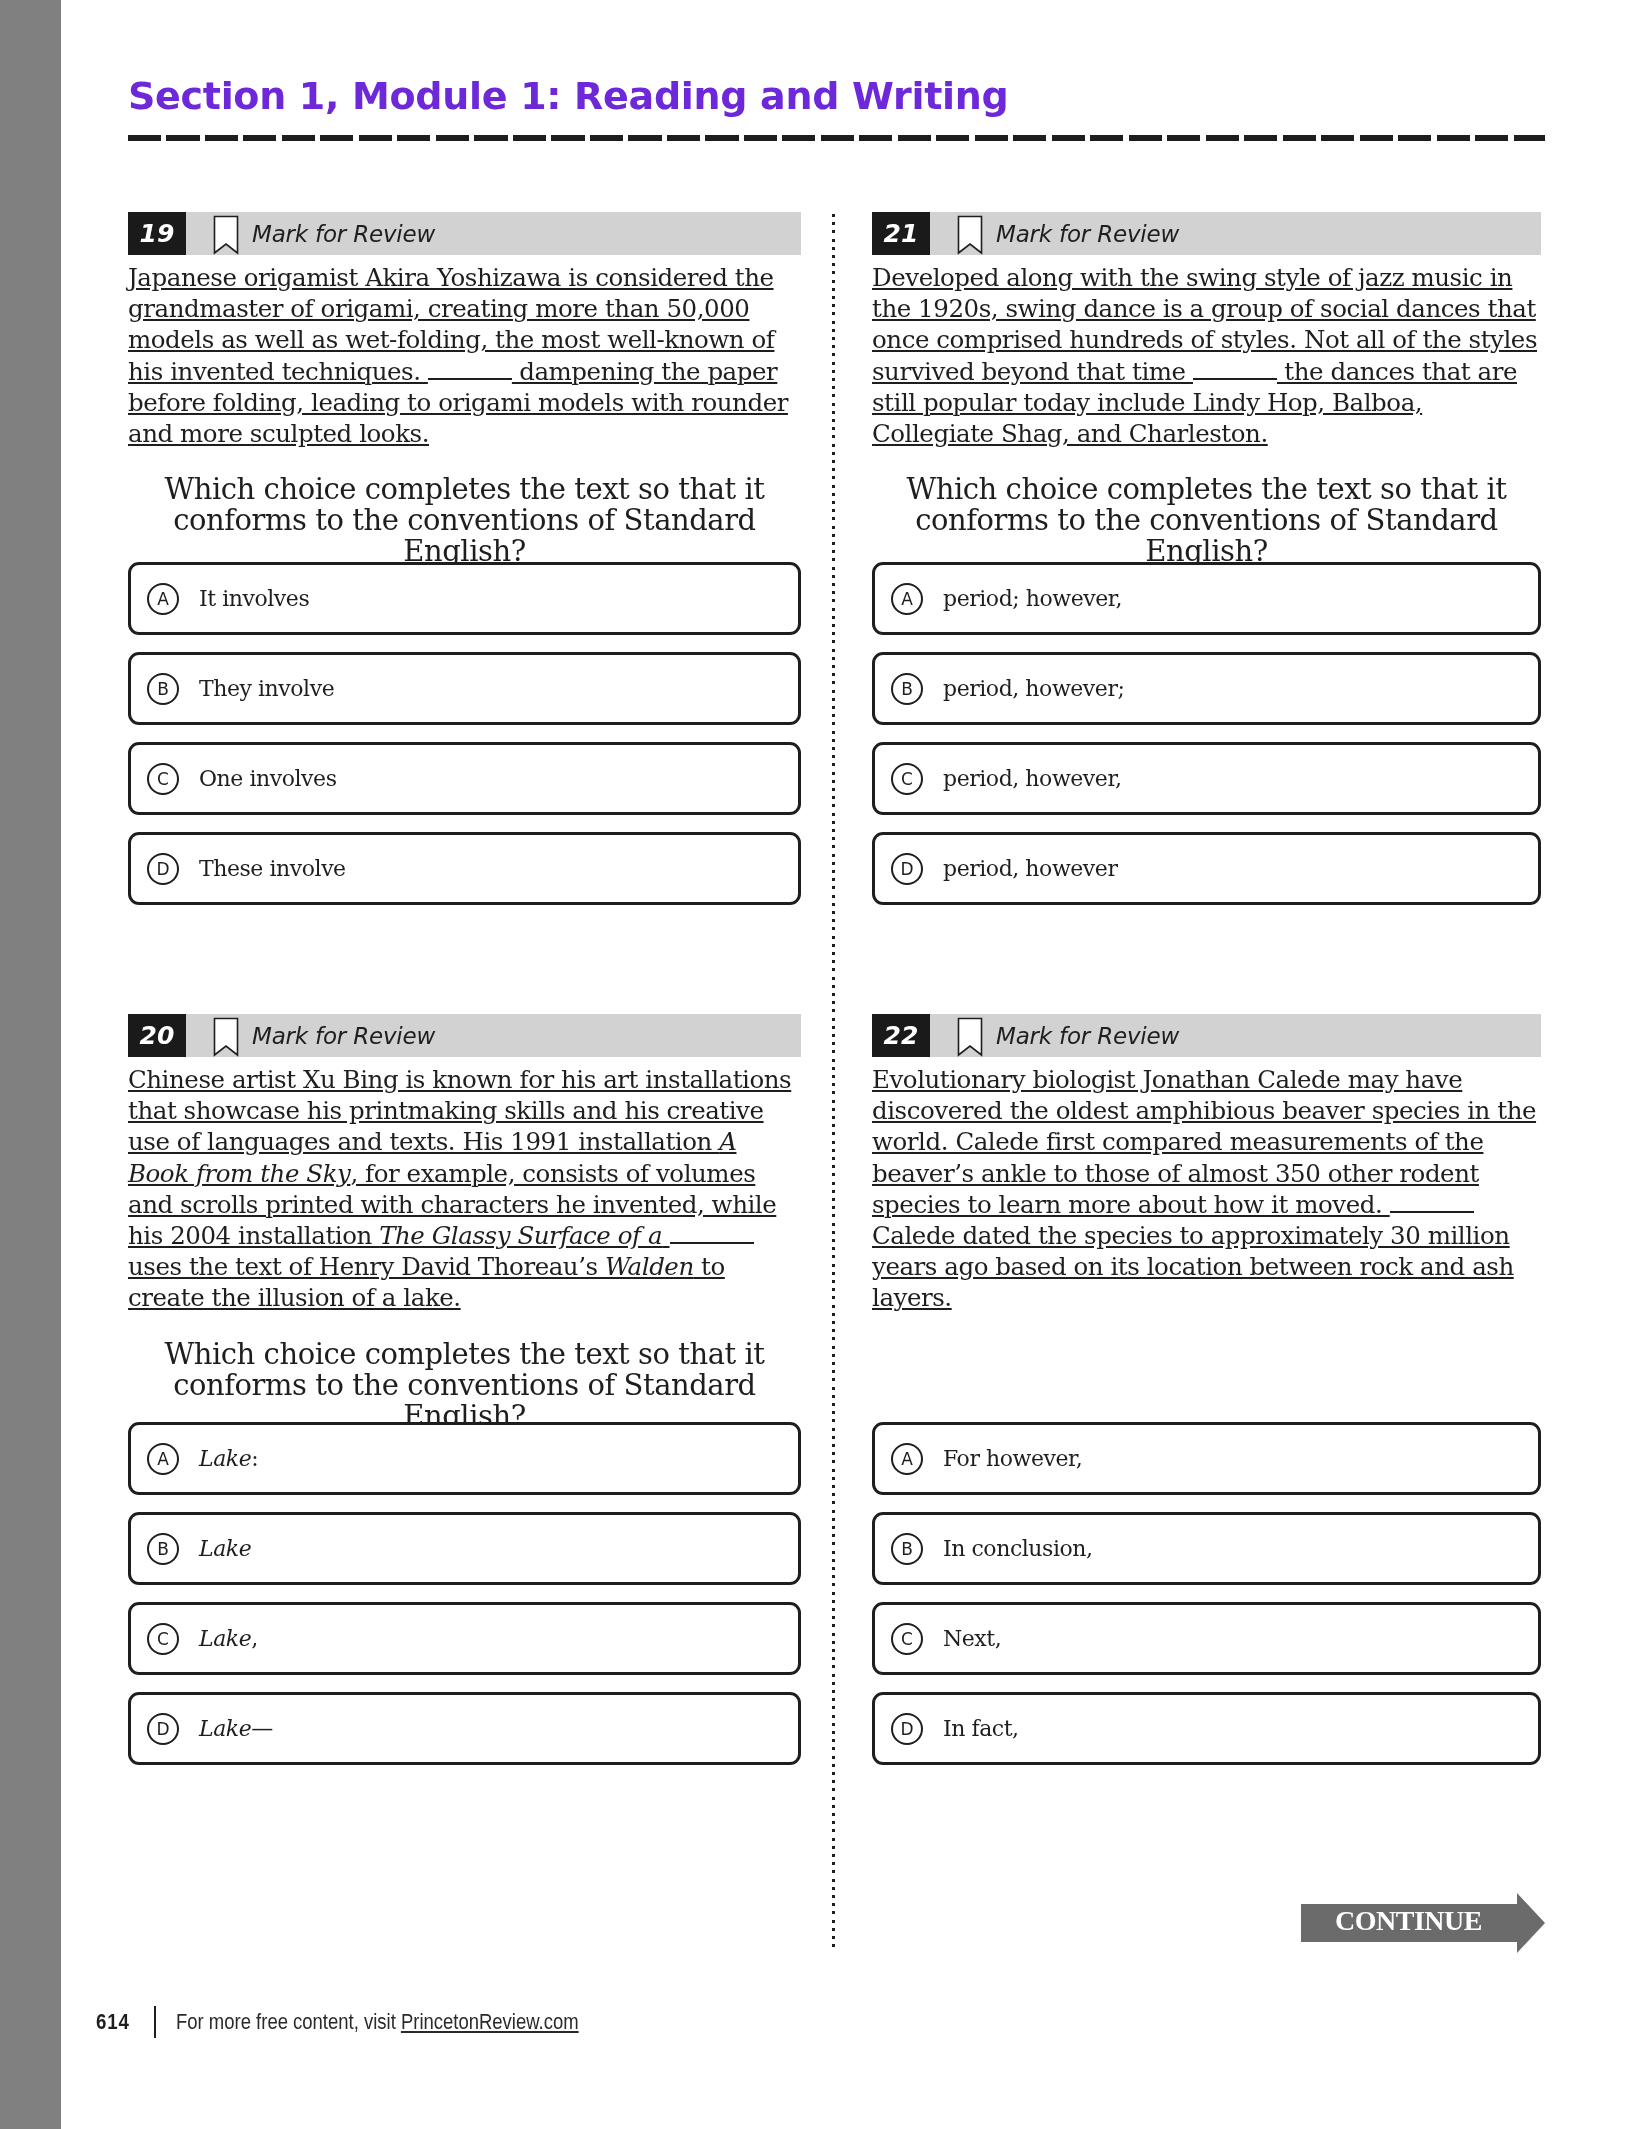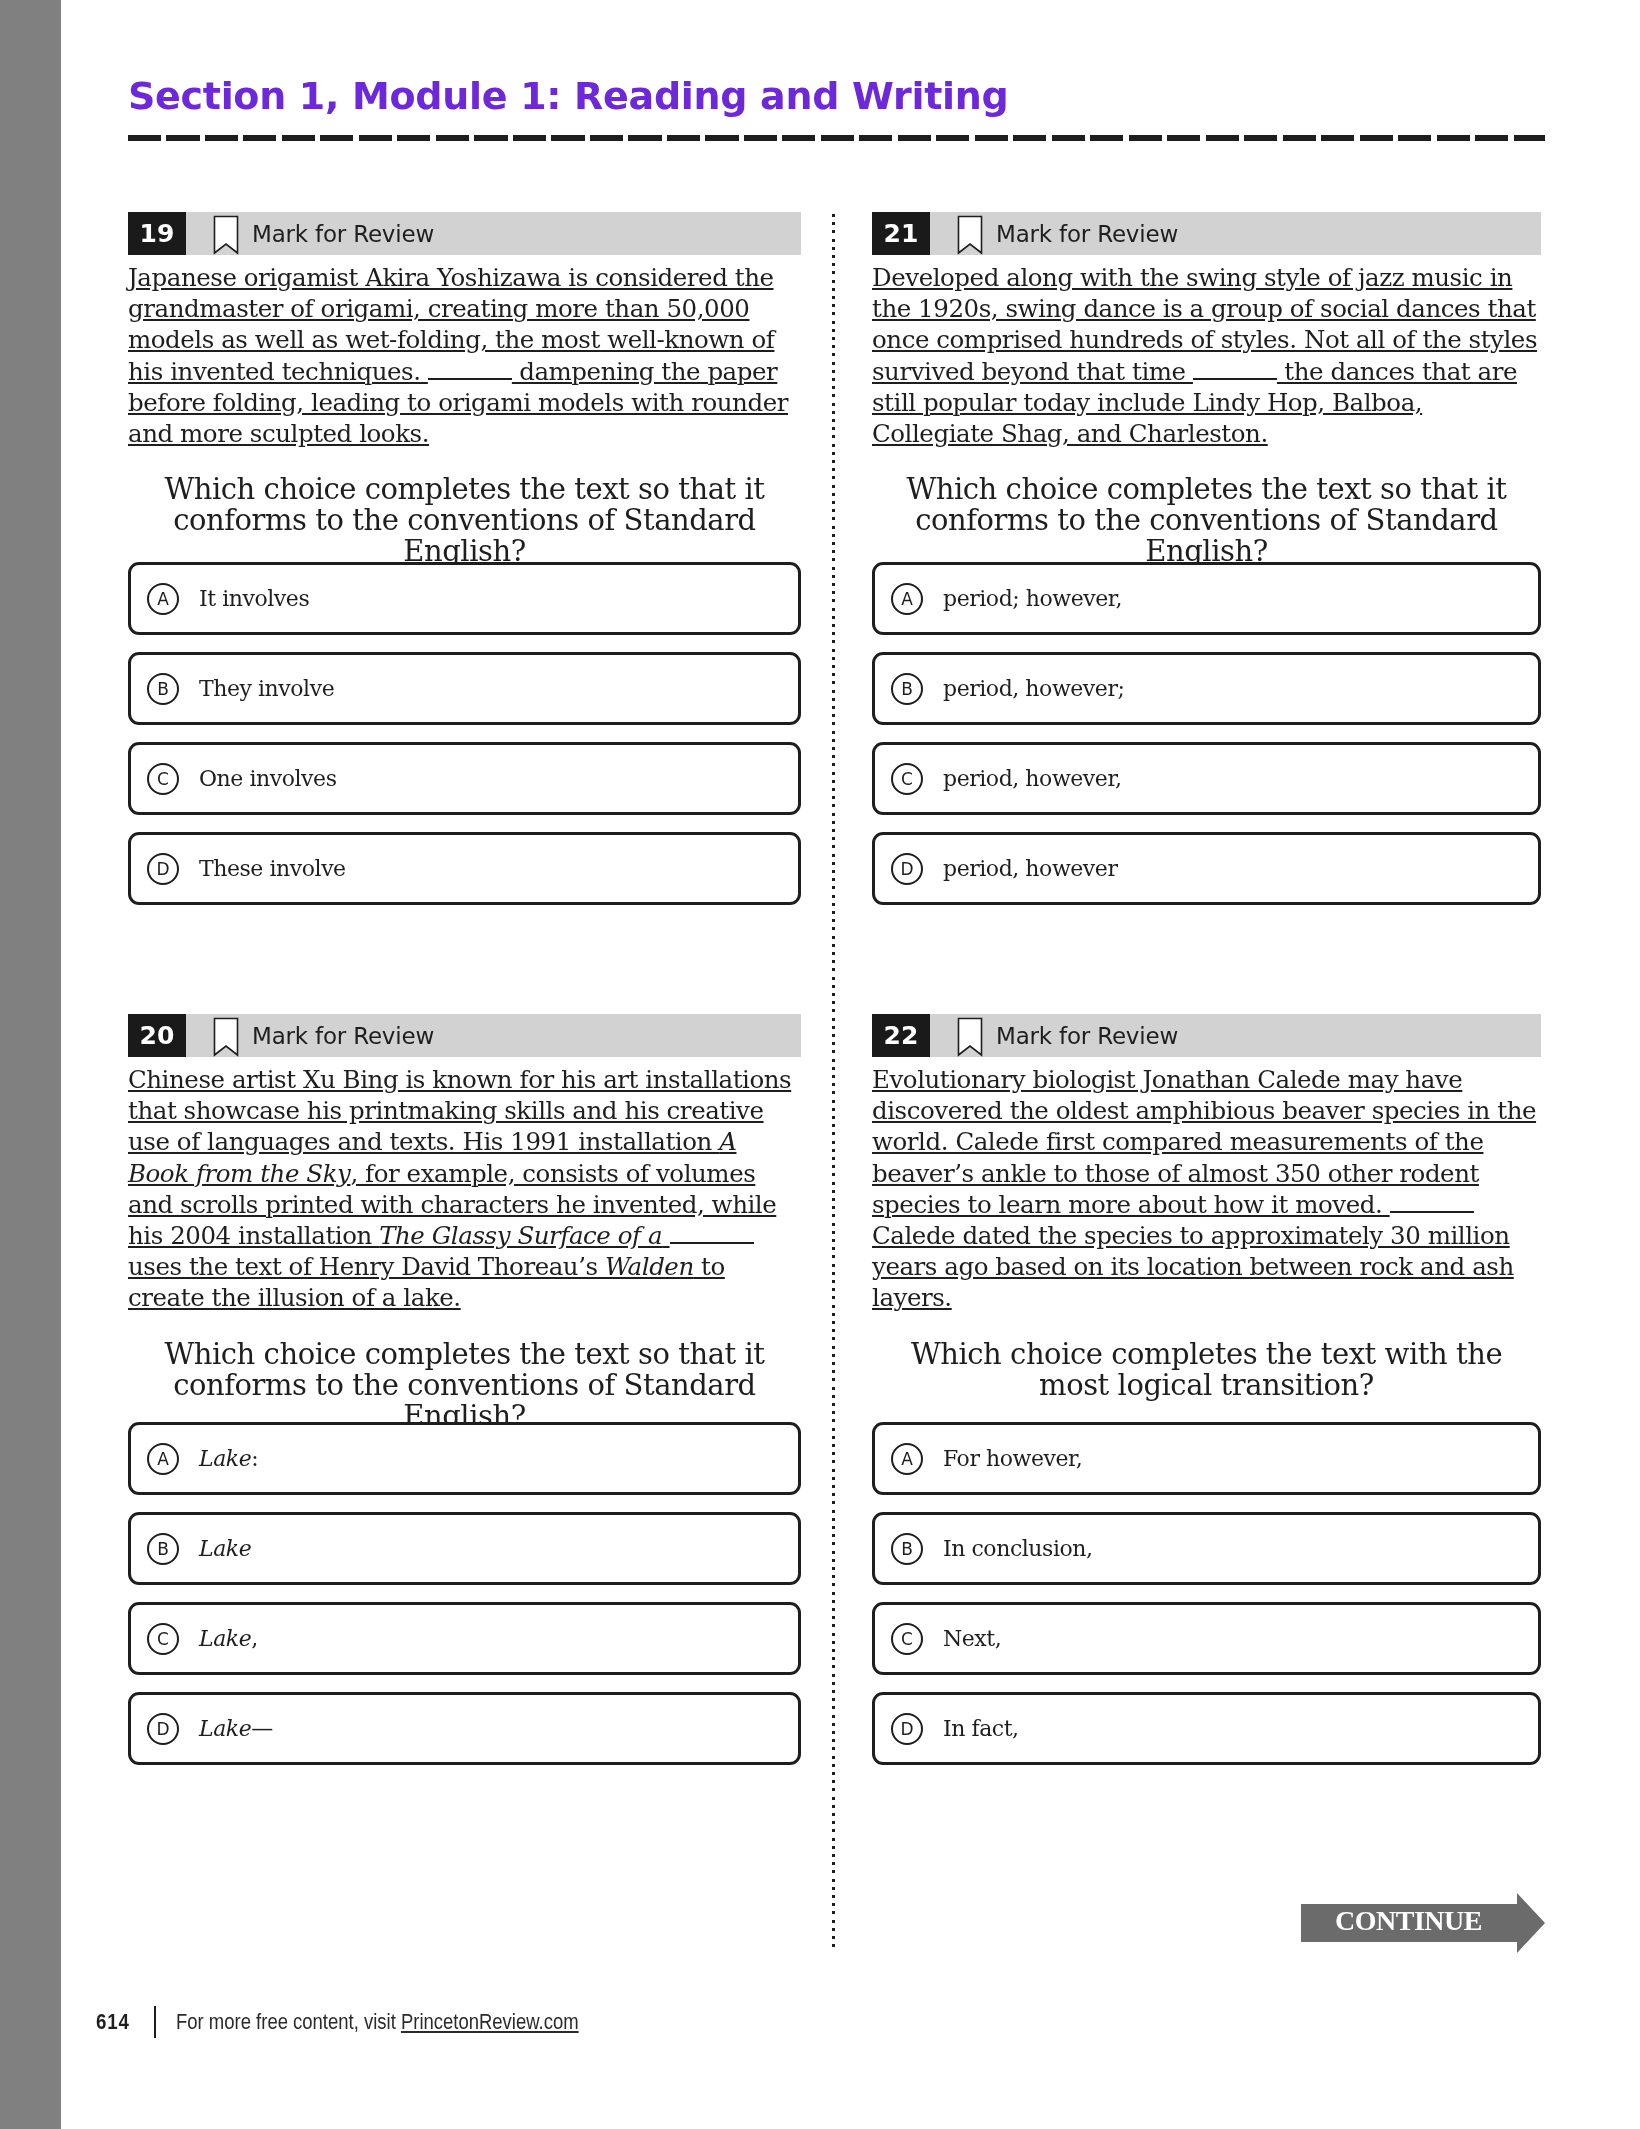--- a/index.html
+++ b/index.html
@@ -19,21 +19,21 @@
   }
 
   .col-divider {
     position: absolute; left: 832px; top: 214px; width: 3px; height: 1736px;
     background: repeating-linear-gradient(to bottom, #1e1e1e 0px, #1e1e1e 3px, transparent 3px, transparent 8.2px);
   }
 
   .question { position: absolute; }
   .q-header {
     position: absolute; left: 0; top: 0; height: 43px; width: 100%;
-    background: #d2d2d2; display: flex; align-items: center;
+    background: #d2d2d2; display: flex; align-items: center; font-style: italic;
   }
   .q-number {
     width: 58px; height: 43px; background: #1a1a1a; color: #ffffff;
     font-family: "DejaVu Sans", sans-serif; font-weight: bold; font-size: 25px;
     display: flex; align-items: center; justify-content: center;
   }
   .bookmark { margin-left: 27px; width: 26px; height: 40px; margin-top: 3px; display: block; }
   .mark-label {
     margin-left: 13px; font-family: "DejaVu Sans", sans-serif; font-size: 23px; color: #1e1e1e;
     letter-spacing: -0.2px;
@@ -181,21 +181,20 @@
 
 <div class="question" id="q3" style="left:872px; top:1014px; width:669px; height:760px;">
   <div class="q-header">
     <div class="q-number">22</div>
     <svg class="bookmark" viewBox="0 0 26 40">
         <path d="M1.5 1.5 H24.5 V38 L13 29 L1.5 38 Z" fill="#ffffff" stroke="#1e1e1e" stroke-width="1.6"></path>
       </svg>
     <span class="mark-label">Mark for Review</span>
   </div>
   <div class="passage">Evolutionary biologist Jonathan Calede may have discovered the oldest amphibious beaver species in the world. Calede first compared measurements of the beaver’s ankle to those of almost 350 other rodent species to learn more about how it moved. <span class="blank"></span> Calede dated the species to approximately 30 million years ago based on its location between rock and ash layers.</div>
-  <div class="prompt" style="top:325px;">Which choice completes the text with the most logical transition?</div>
   <div class="choices">
       <div class="choice" style="top: 408px;">
         <span class="choice-letter">A</span>
         <span class="choice-text"><span>For however,</span></span>
       </div>
       <div class="choice" style="top: 498px;">
         <span class="choice-letter">B</span>
         <span class="choice-text"><span>In conclusion,</span></span>
       </div>
       <div class="choice" style="top: 588px;">

